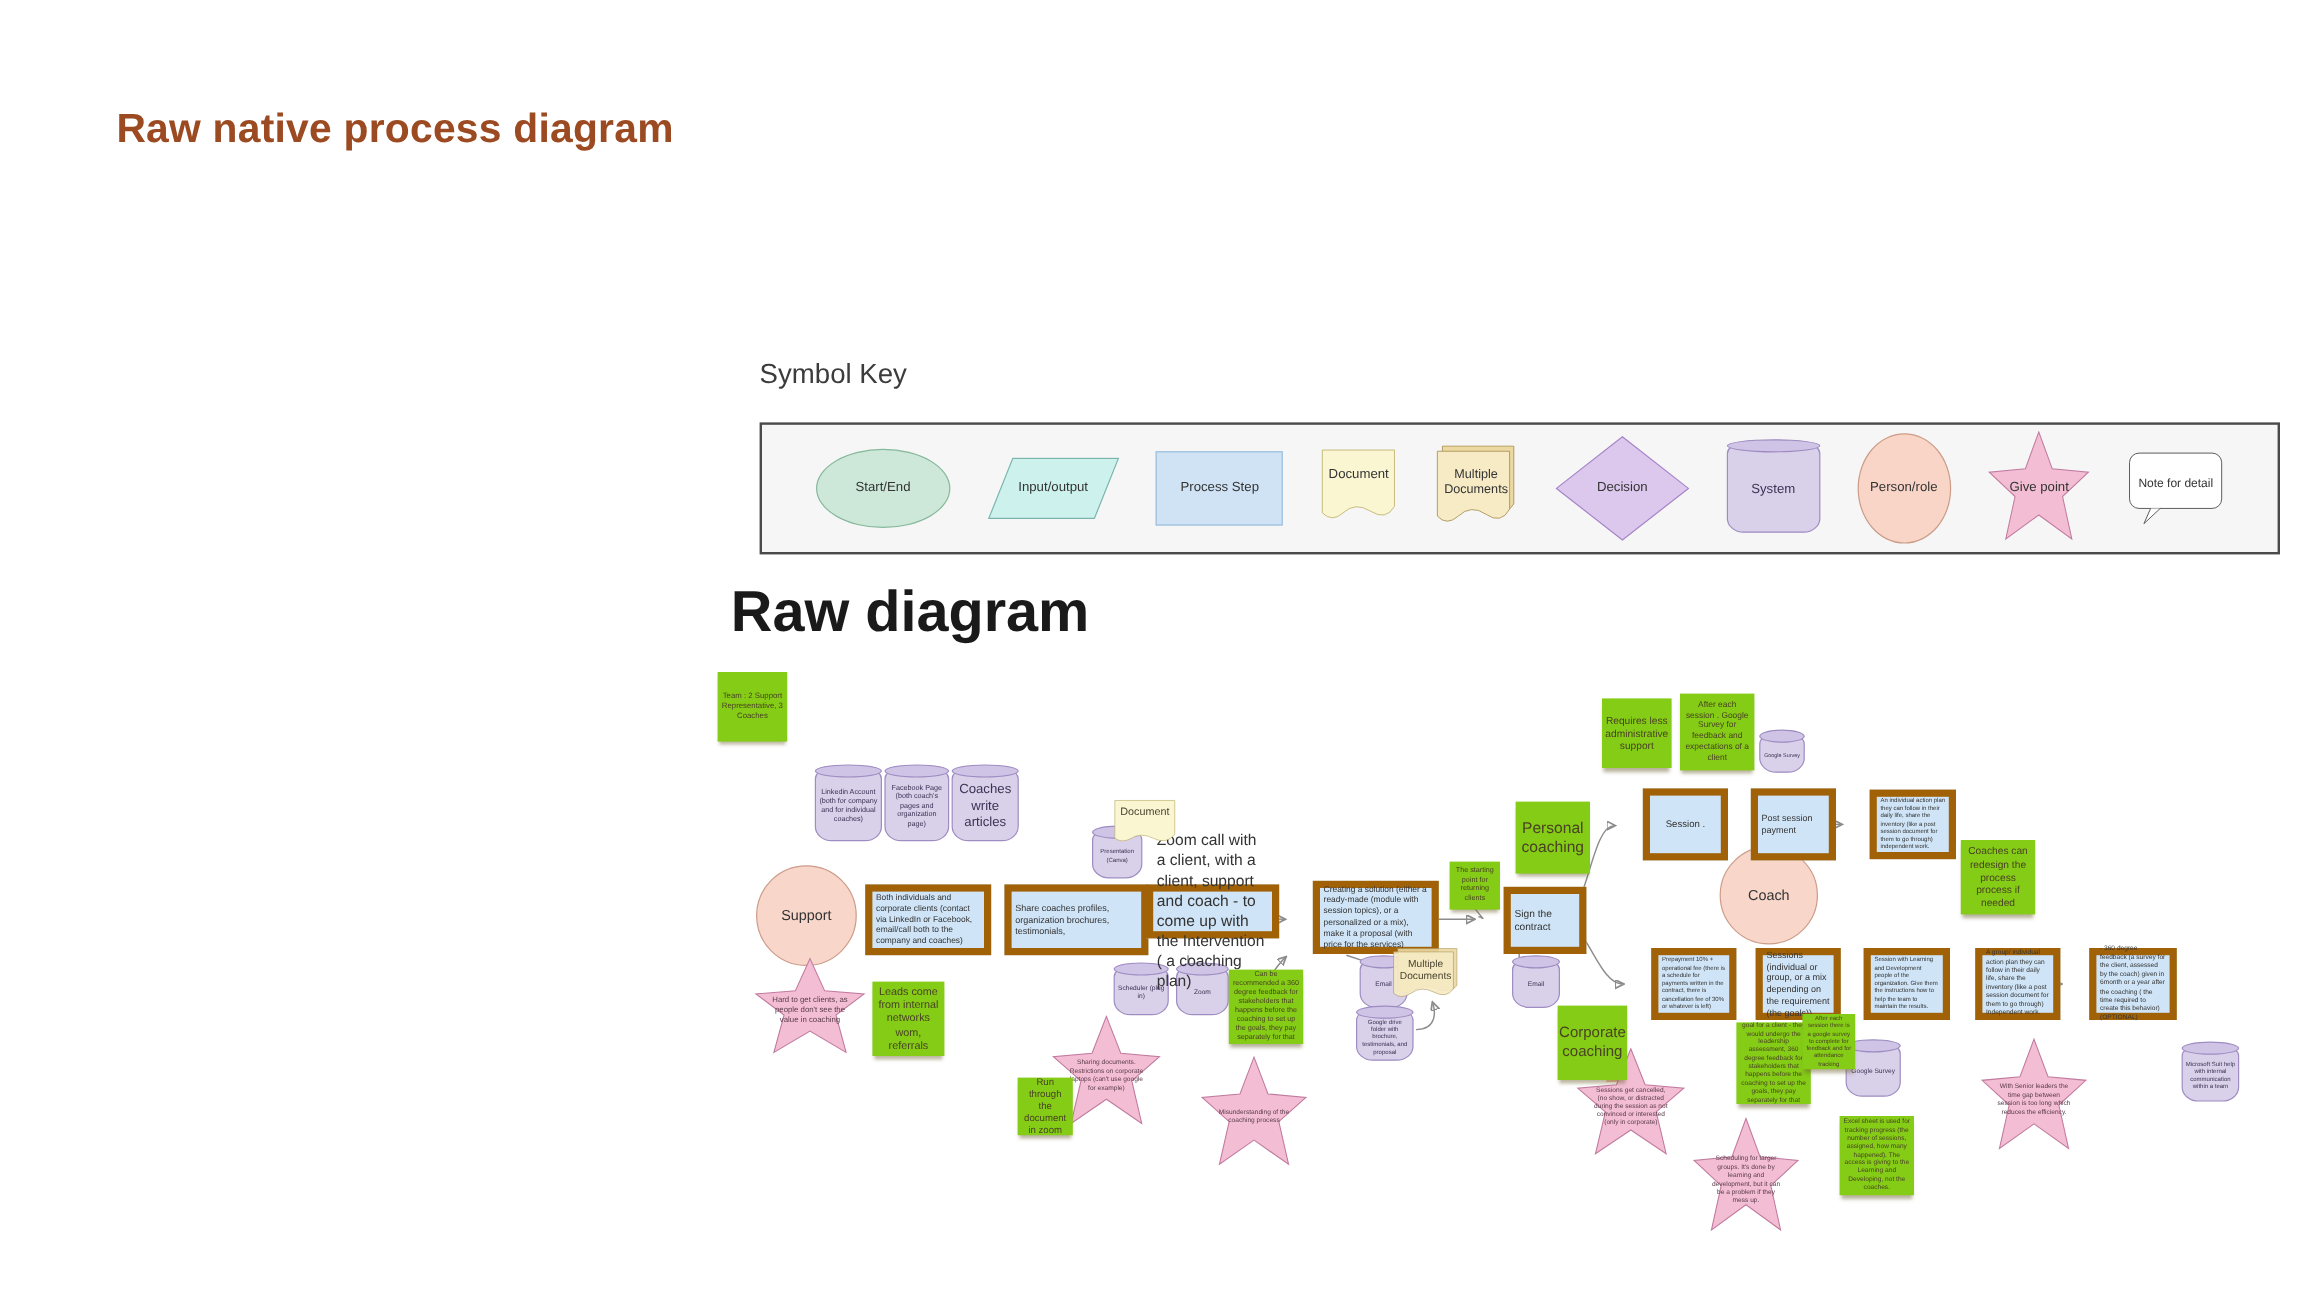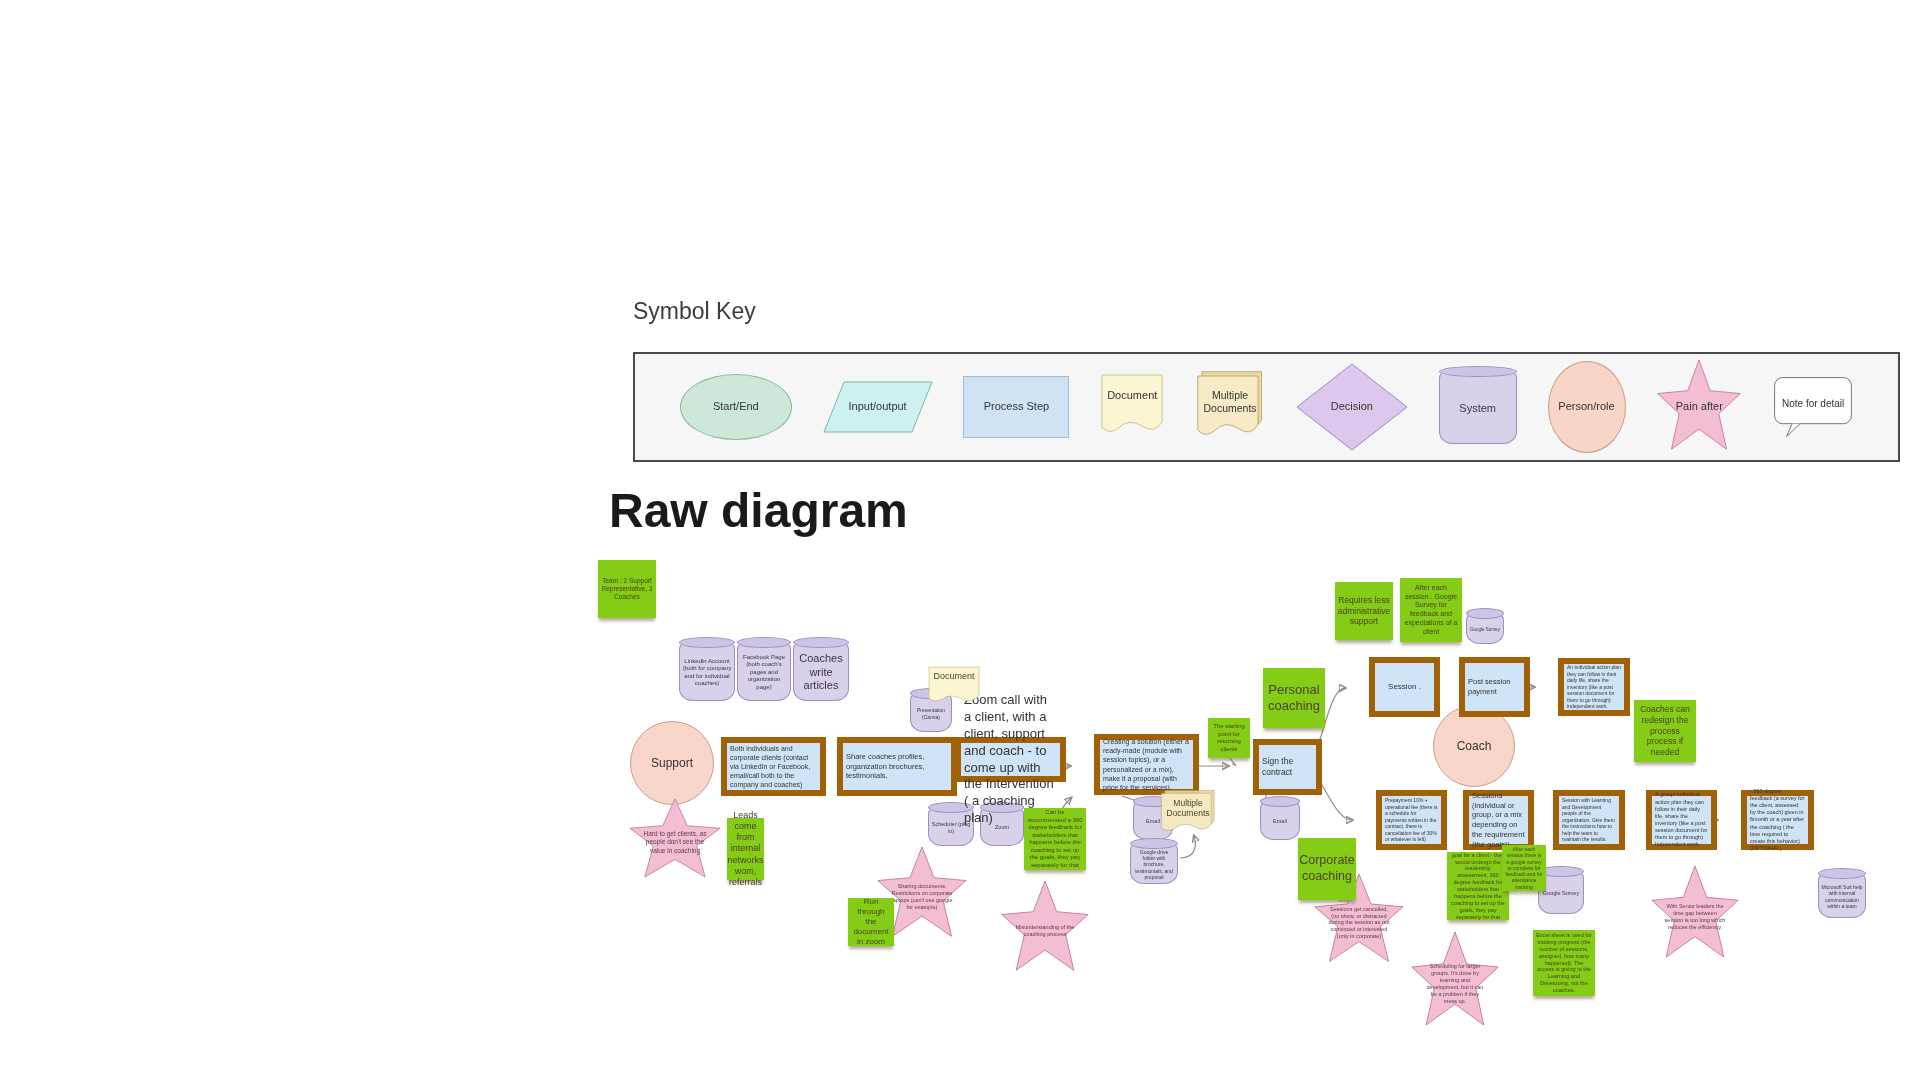--- a/index.html
+++ b/index.html
@@ -34,20 +34,21 @@
   .raw-heading { position:absolute; left:609px; top:483px; font-size:48px; font-weight:bold; color:#1a1a1a; }
   .connectors { position:absolute; left:0; top:0; z-index:1; pointer-events:none; }
   .connectors path { stroke:#8c8c8c; stroke-width:1.2; fill:none; }
   .tri { position:absolute; width:26px; height:30px; background:#f6c09a; clip-path:polygon(50% 0,100% 100%,0 100%); z-index:1; }
 </style>
 </head>
 <body>
 
 <div class="page">
 
+  <div class="page-title">Raw native process diagram</div>
 
   <div class="key-heading">Symbol Key</div>
 
   <div class="key-box">
     <div class="key-item">
       <div class="shape-ellipse"></div>
       <div class="key-lbl">Start/End</div>
     </div>
     <div class="key-item">
       <svg width="110" height="52" viewBox="0 0 110 52">
@@ -83,21 +84,21 @@
       <div class="cyl-lbl" style="font-size:11px">System</div>
     </div>
     <div class="key-item">
       <div class="shape-person"></div>
       <div class="key-lbl">Person/role</div>
     </div>
     <div class="key-item" style="width:86px;height:96px">
       <svg width="86" height="96" viewBox="0 0 100 100" preserveAspectRatio="none">
           <polygon points="50,1 63,33 98,36 73,57 82,94 50,73 18,94 27,57 2,36 37,33" fill="#f3bed3" stroke="#c27ba0"></polygon>
         </svg>
-      <div class="key-lbl" style="width:60%;left:20%;position:absolute">Pain after</div>
+      <div class="key-lbl" style="width:60%;left:20%;position:absolute">Give point</div>
     </div>
     <div class="key-item" style="width:80px;height:62px">
       <svg width="80" height="62" viewBox="0 0 100 78" preserveAspectRatio="none">
           <rect x="2" y="2" width="96" height="58" rx="10" fill="#ffffff" stroke="#555"></rect>
           <path d="M24,60 L17,76 L34,60" fill="#ffffff" stroke="#555"></path>
         </svg>
       <div class="key-lbl" style="top:22px;font-size:10px">Note for detail</div>
     </div>
   </div>
 
@@ -123,21 +124,21 @@
     <path d="M1696,820 L1717,820" marker-end="url(#arr)"></path>
     <path d="M1028,838 C1056,826 1058,810 1071,798" marker-end="url(#arr)"></path>
     <path d="M990,796 L990,804"></path>
     <path d="M1266,795 L1266,799"></path>
     <path d="M1180,858 C1198,858 1196,842 1194,836" marker-end="url(#arr)"></path>
     <path d="M1122,796 L1140,802"></path>
     <path d="M1229,757 C1239,770 1236,764 1232,764"></path>
   </svg>
 
   <div class="sticky" style="left:598px;top:560px;width:58px;height:58px;font-size:6.5px">Team : 2 Support Representative, 3 Coaches</div>
-  <div class="sticky" style="left:727px;top:818px;width:37px;height:62px;font-size:9px">Leads come from internal networks wom, referrals</div>
+  <div class="sticky" style="left:727px;top:818px;width:60px;height:62px;font-size:9px">Leads come from internal networks wom, referrals</div>
   <div class="sticky" style="left:1024px;top:808px;width:62px;height:62px;font-size:6px">Can be recommended a 360 degree feedback for stakeholders that happens before the coaching to set up the goals, they pay separately for that</div>
   <div class="sticky" style="left:1208px;top:718px;width:42px;height:40px;font-size:6px">The starting point for returning clients</div>
   <div class="sticky" style="left:1335px;top:582px;width:58px;height:58px;font-size:8.5px">Requires less administrative support</div>
   <div class="sticky" style="left:1400px;top:578px;width:62px;height:64px;font-size:7px">After each session . Google Survey for feedback and expectations of a client</div>
   <div class="sticky" style="left:1263px;top:668px;width:62px;height:60px;font-size:13px">Personal coaching</div>
   <div class="sticky" style="left:1298px;top:838px;width:58px;height:62px;font-size:12.5px">Corporate coaching</div>
   <div class="sticky" style="left:848px;top:898px;width:46px;height:48px;font-size:8px">Run through the document in zoom</div>
   <div class="sticky" style="left:1447px;top:852px;width:62px;height:68px;font-size:5.5px">goal for a client - they would undergo the leadership assessment, 360 degree feedback for stakeholders that happens before the coaching to set up the goals, they pay separately for that</div>
   <div class="sticky" style="left:1502px;top:845px;width:44px;height:46px;font-size:5px">After each session there is a google survey to complete for feedback and for attendance tracking</div>
   <div class="sticky" style="left:1533px;top:930px;width:62px;height:66px;font-size:5.5px">Excel sheet is used for tracking progress (the number of sessions, assigned, how many happened). The access is giving to the Learning and Developing, not the coaches.</div>

